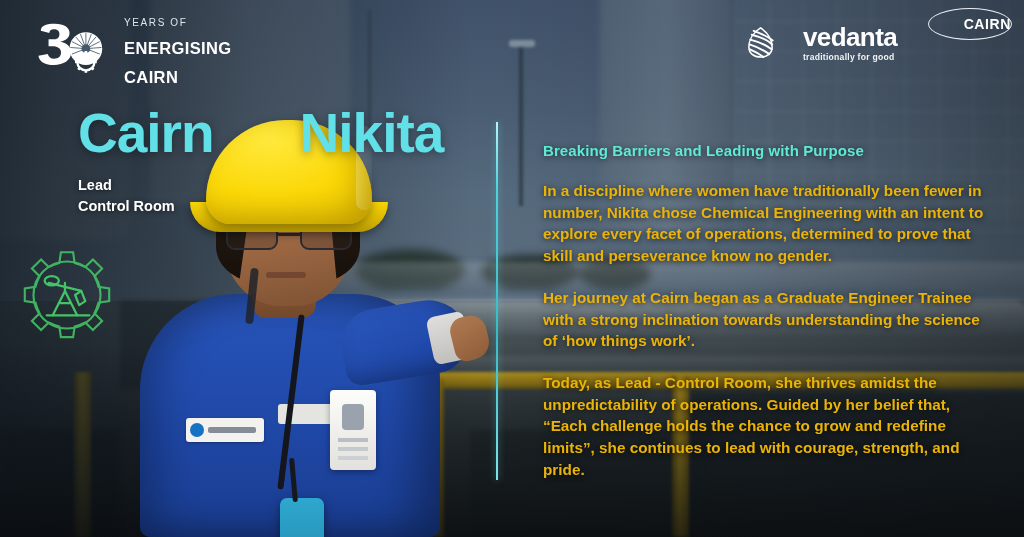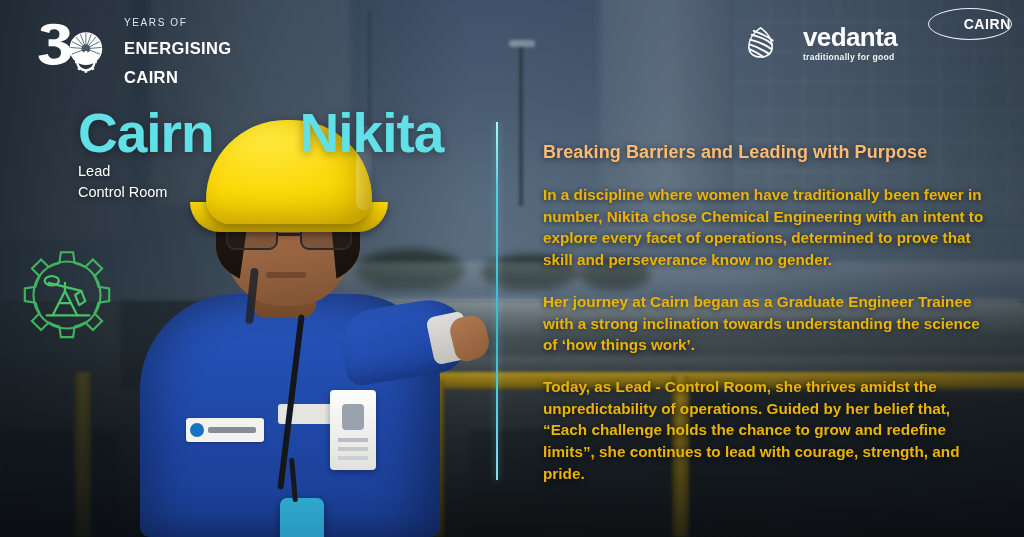--- a/index.html
+++ b/index.html
@@ -272,35 +272,35 @@
   .nameblock { position:absolute; left:78px; top:106px; z-index:6; }
   .fullname {
     font-size:55px; font-weight:700; letter-spacing:-1px;
     color:#62e0e8; line-height:1;
     text-shadow:0 2px 10px rgba(0,0,0,.35);
     white-space:nowrap;
   }
   .fullname .first { position:relative; z-index:7; }
   .fullname .last  { position:relative; z-index:7; margin-left:86px; }
   .role {
-    color:#ffffff; font-size:14.5px; font-weight:400;
+    margin-top:14px; color:#ffffff; font-size:14.5px; font-weight:700;
     line-height:1.42; text-shadow:0 1px 5px rgba(0,0,0,.55);
   }
 
   
   .divider {
     position:absolute; left:496px; top:122px; width:2px; height:358px;
     background:linear-gradient(180deg,#b8f4f8 0%,#4fd4de 18%,#36bcc9 60%,#7fe2ea 100%);
     box-shadow:0 0 7px rgba(90,220,232,.55);
   }
 
   
   .copy { position:absolute; left:543px; top:142px; width:448px; z-index:5; }
   .copy h2 {
-    color:#fdba74; font-size:18px; font-weight:700; letter-spacing:.1px;
+    color:#5eead4; font-size:15px; font-weight:700; letter-spacing:.1px;
     margin-bottom:21px; text-shadow:0 1px 6px rgba(0,0,0,.6);
   }
   .copy p {
     color:#eab308; font-size:15.3px; font-weight:600; line-height:1.42;
     margin-bottom:20px; text-shadow:0 1px 6px rgba(0,0,0,.72);
   }
   .copy p:last-child { margin-bottom:8px; }
 
   
   .location {

